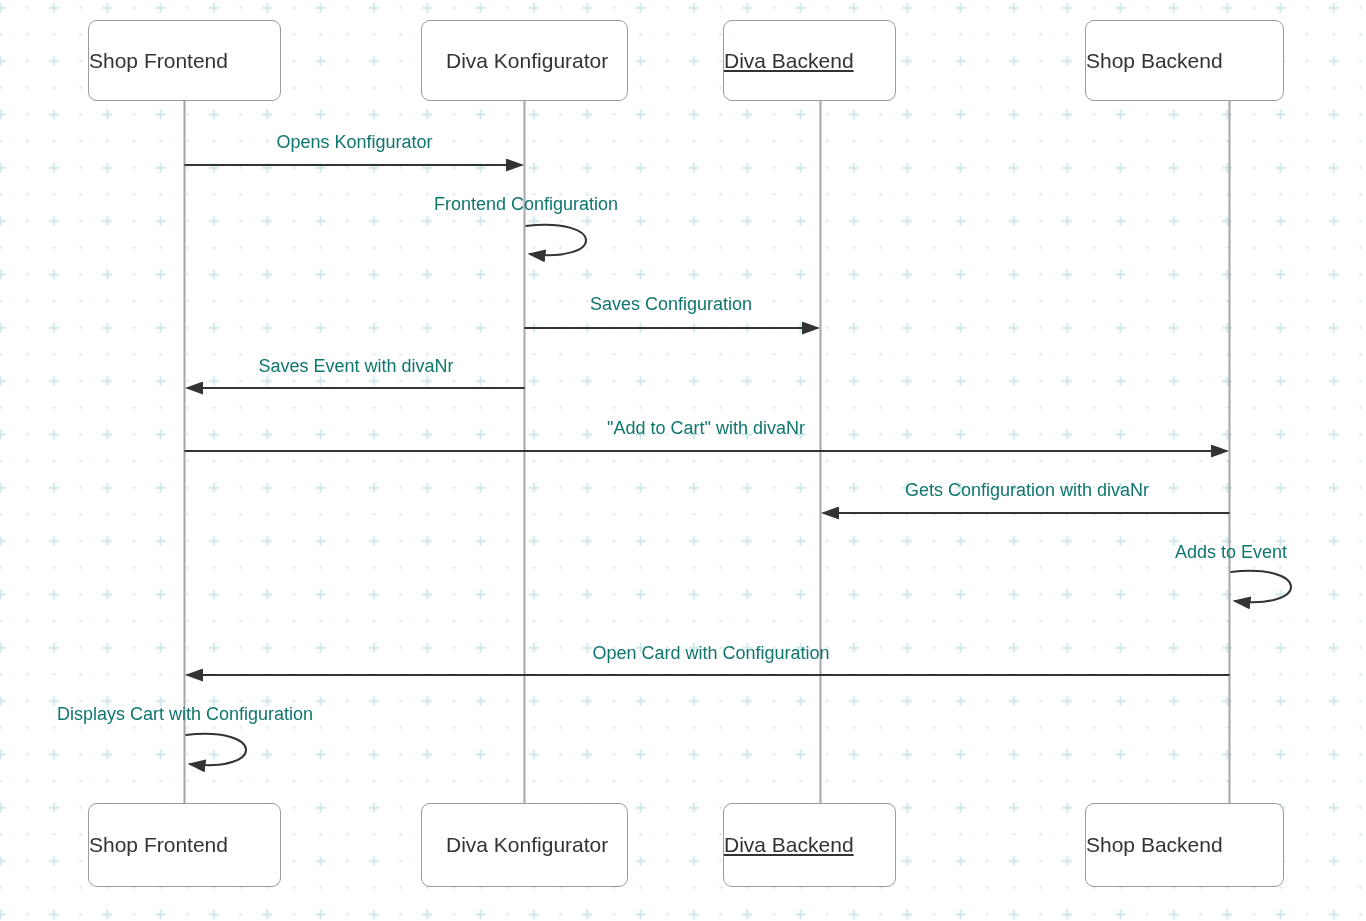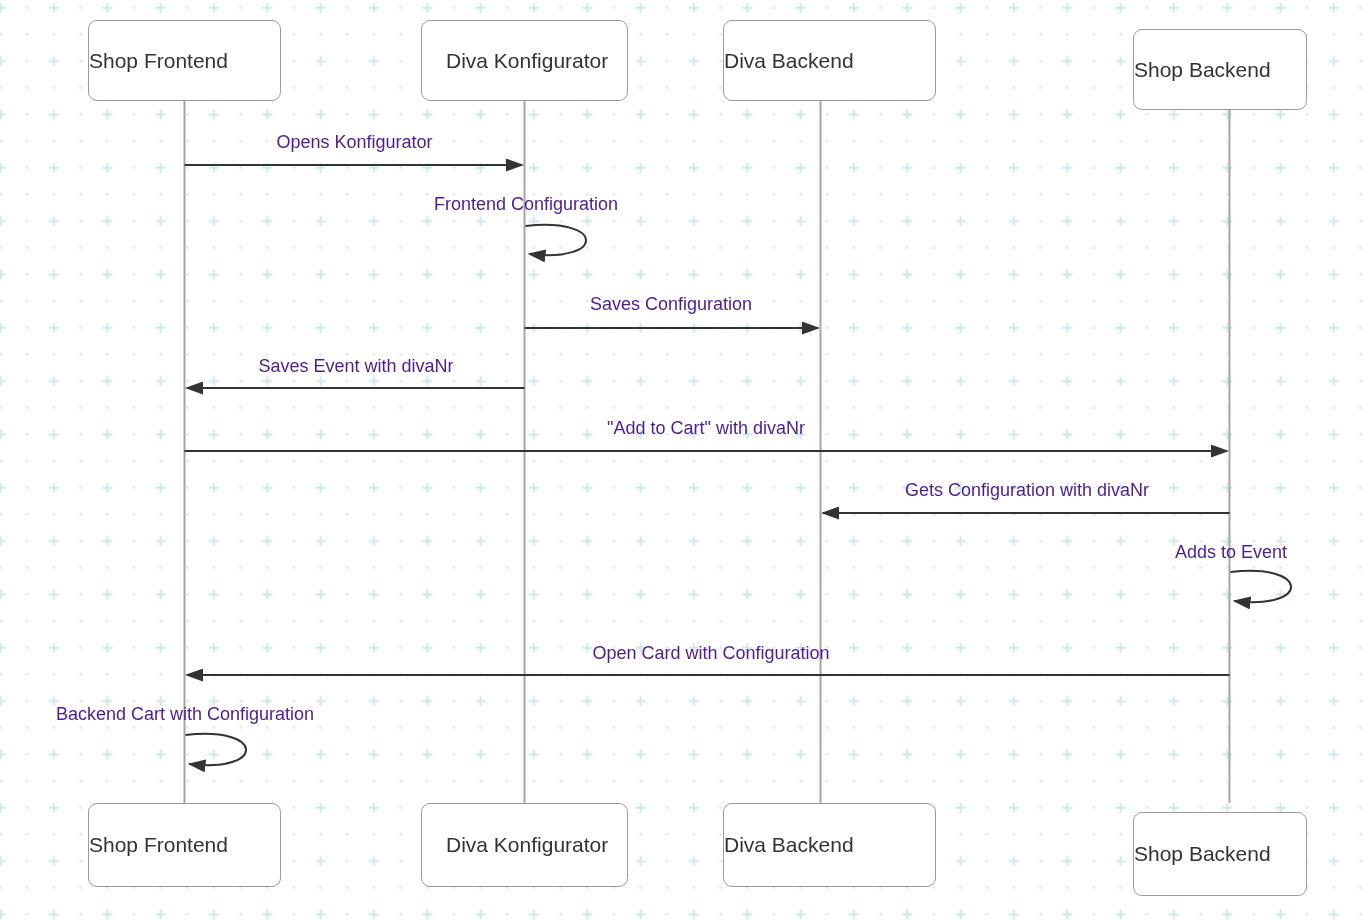--- a/index.html
+++ b/index.html
@@ -33,32 +33,32 @@
     border-radius: 9px;
     color: #333333;
     font-size: 21px;
     text-align: center;
     z-index: 3;
   }
   .msg-label {
     position: absolute;
     transform: translate(-50%, -50%);
     white-space: nowrap;
-    color: #4c1d95;
+    color: #0f766e;
     font-size: 18px;
     z-index: 2;
     line-height: 1.1;
   }
   
   .a-top { top: 20px; height: 81px; }
   .a-bot { top: 803px; height: 84px; }
   .ax1 { left: 88px;   width: 193px; }
   .ax2 { left: 421px;  width: 207px; padding-left: 24px; }
-  .ax3 { left: 723px;  width: 213px; }
-  .ax4 { left: 1133px; width: 174px; margin-top: 9px; }
+  .ax3 { left: 723px;  width: 173px; text-decoration: underline; }
+  .ax4 { left: 1085px; width: 199px; }
 </style>
 </head>
 <body>
 
 <div class="canvas">
 
   <svg class="layer" style="z-index:0" width="1366" height="921" viewBox="0 0 1366 921" xmlns="http://www.w3.org/2000/svg">
     <defs>
       <pattern id="gridpat" width="53.33" height="53.33" x="-12.7" y="-5.5" patternUnits="userSpaceOnUse">
         <path d="M8.33 13.33 H18.33 M13.33 8.33 V18.33" stroke="#cde6e8" stroke-width="1.9" fill="none"></path>
@@ -120,15 +120,15 @@
   </div>
 
   <div class="msg-label" style="left:354.5px; top:143px">Opens Konfigurator</div>
   <div class="msg-label" style="left:526px;   top:205px">Frontend Configuration</div>
   <div class="msg-label" style="left:671px;   top:305px">Saves Configuration</div>
   <div class="msg-label" style="left:356px;   top:367px">Saves Event with divaNr</div>
   <div class="msg-label" style="left:706px;   top:429px">"Add to Cart" with divaNr</div>
   <div class="msg-label" style="left:1027px;  top:491px">Gets Configuration with divaNr</div>
   <div class="msg-label" style="left:1231px;  top:553px">Adds to Event</div>
   <div class="msg-label" style="left:711px;   top:654px">Open Card with Configuration</div>
-  <div class="msg-label" style="left:185px;   top:715px">Backend Cart with Configuration</div>
+  <div class="msg-label" style="left:185px;   top:715px">Displays Cart with Configuration</div>
 
 </div>
 
 </body></html>

